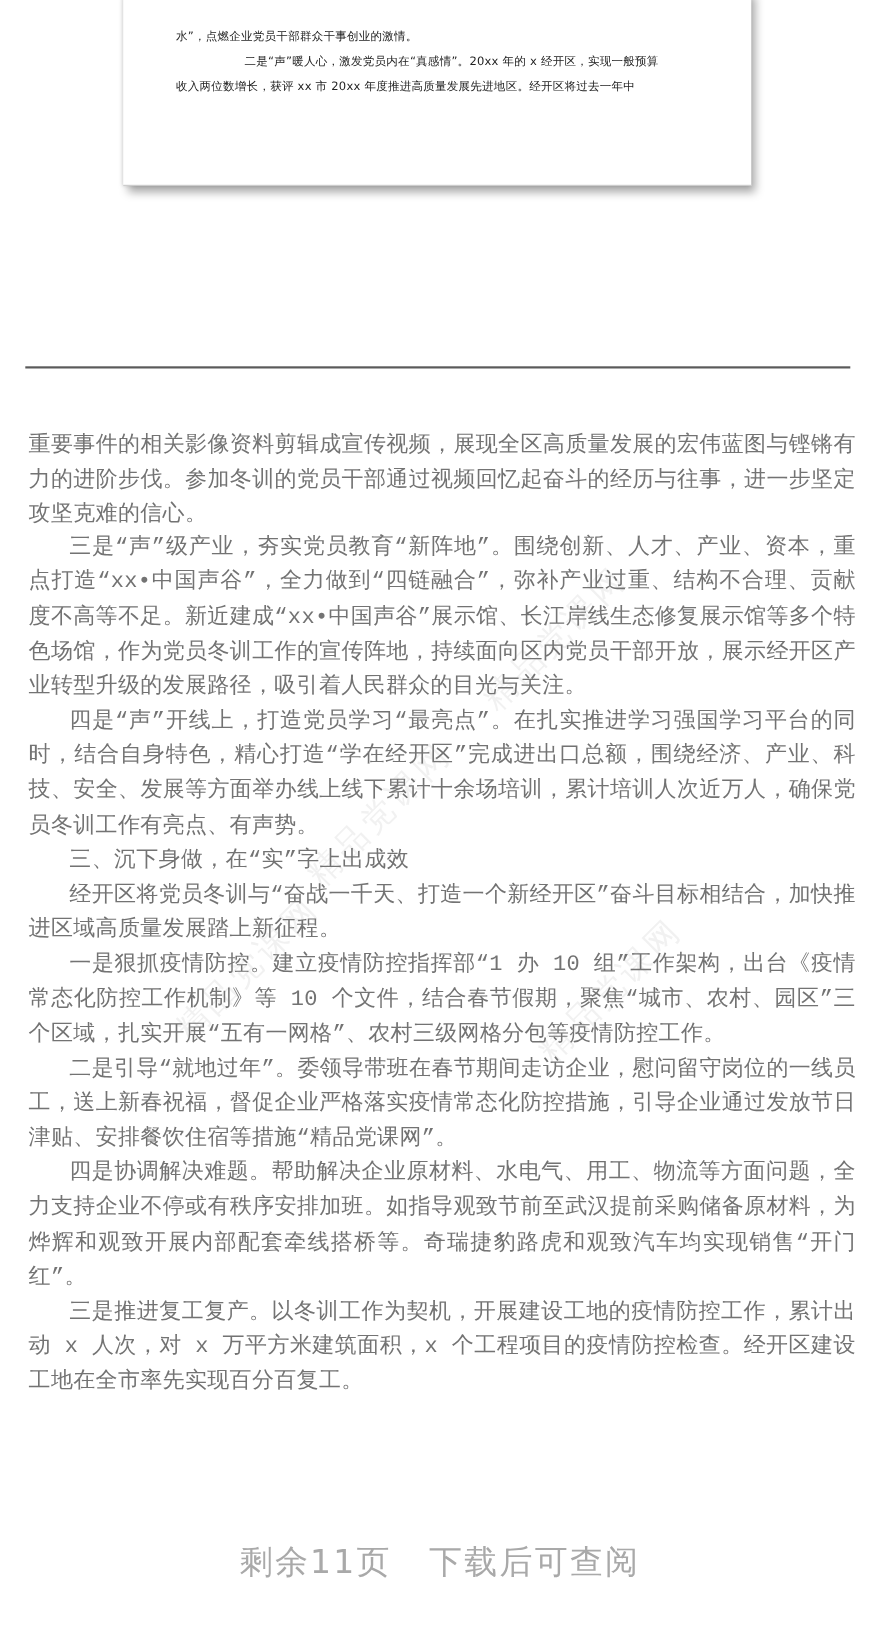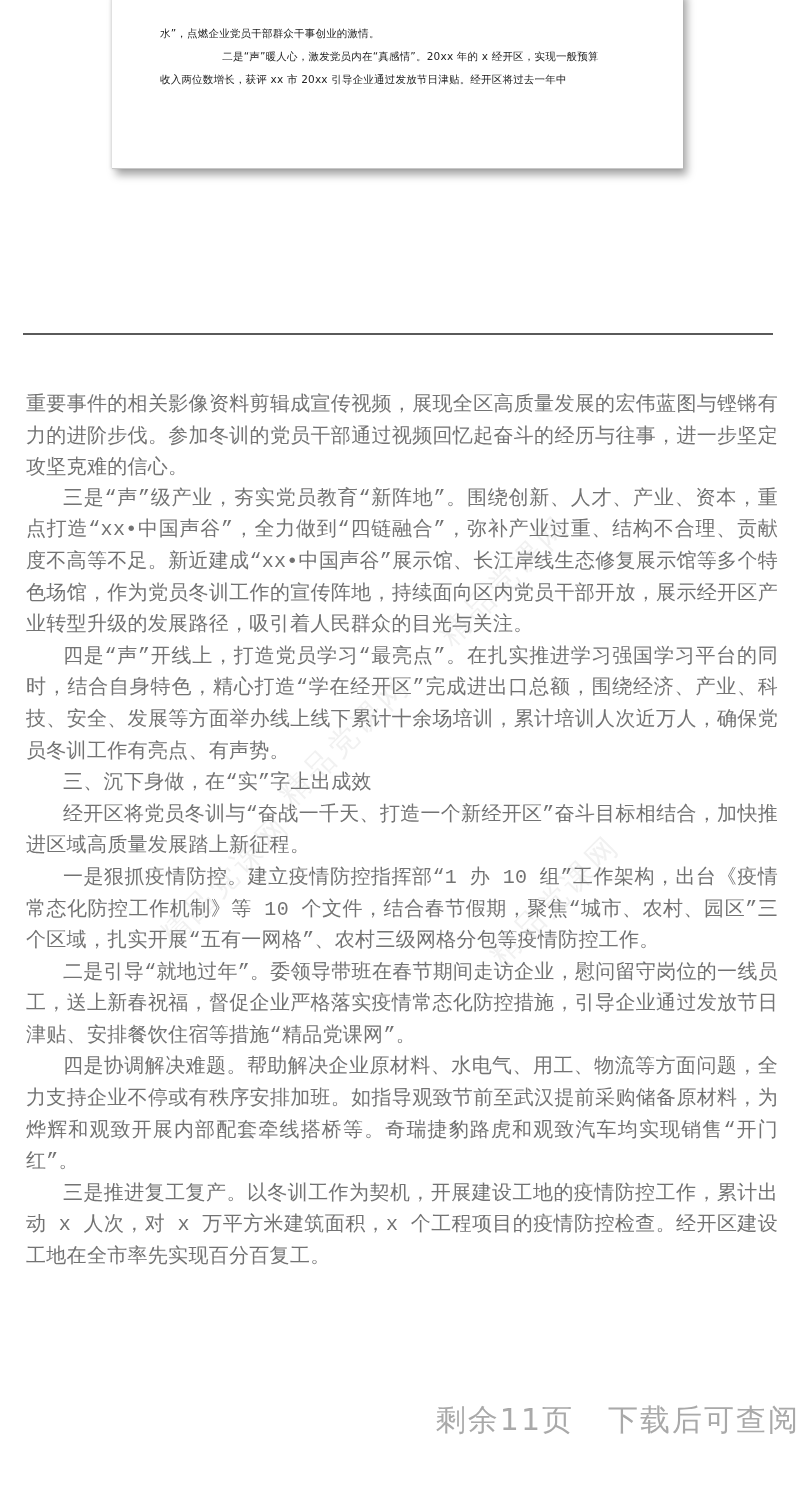--- a/index.html
+++ b/index.html
@@ -69,21 +69,21 @@
     }
     .content p.indent {
       text-indent: 37px;
       font-family: Liberation Mono, monospace;
     }
     .remaining {
       position: absolute;
       left: 0;
       top: 1400px;
       width: 800px;
-      text-align: right;
+      text-align: center;
       font-size: 30px;
       color: #a9a9a9;
       letter-spacing: 2px;
     }
     .remaining .gap {
       display: inline-block;
       width: 34px;
     }
     .watermark {
       position: absolute;
@@ -95,21 +95,21 @@
       letter-spacing: 4px;
     }
   </style>
 </head>
 <body>
 
 <div class="page-card">
   <div class="page-card-text">
     <p>水”，点燃企业党员干部群众干事创业的激情。</p>
     <p class="indent">二是“声”暖人心，激发党员内在“真感情”。20xx 年的 x 经开区，实现一般预算</p>
-    <p>收入两位数增长，获评 xx 市 20xx 引导企业通过发放节日津贴。经开区将过去一年中</p>
+    <p>收入两位数增长，获评 xx 市 20xx 年度推进高质量发展先进地区。经开区将过去一年中</p>
   </div>
 </div>
 
 <div class="divider"></div>
 
 <div class="watermark" style="left:420px; top:560px;">精品党课网</div>
 <div class="watermark" style="left:140px; top:860px;">精品党课网</div>
 <div class="watermark" style="left:470px; top:880px;">精品党课网</div>
 <div class="watermark" style="left:260px; top:720px;">精品党课网</div>
 

